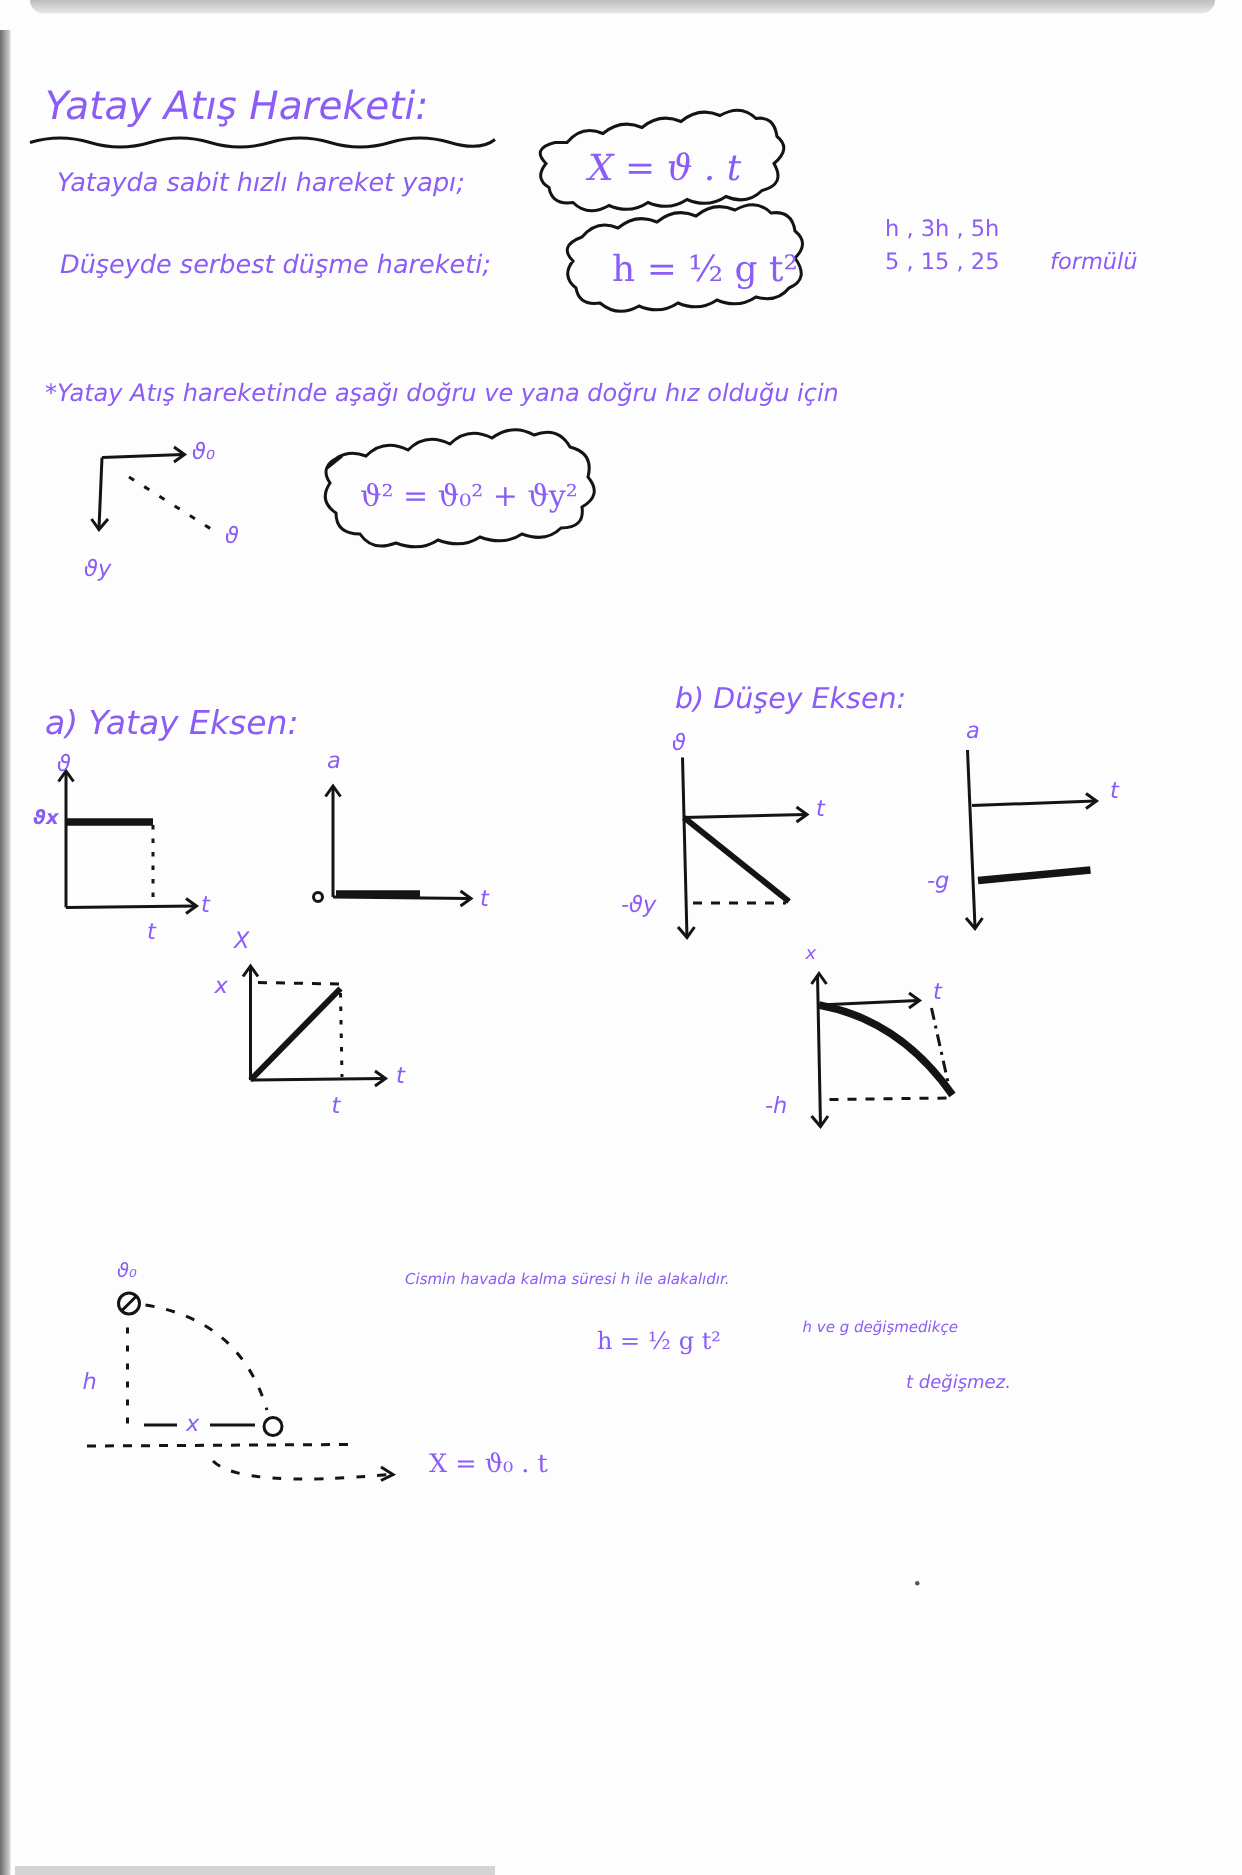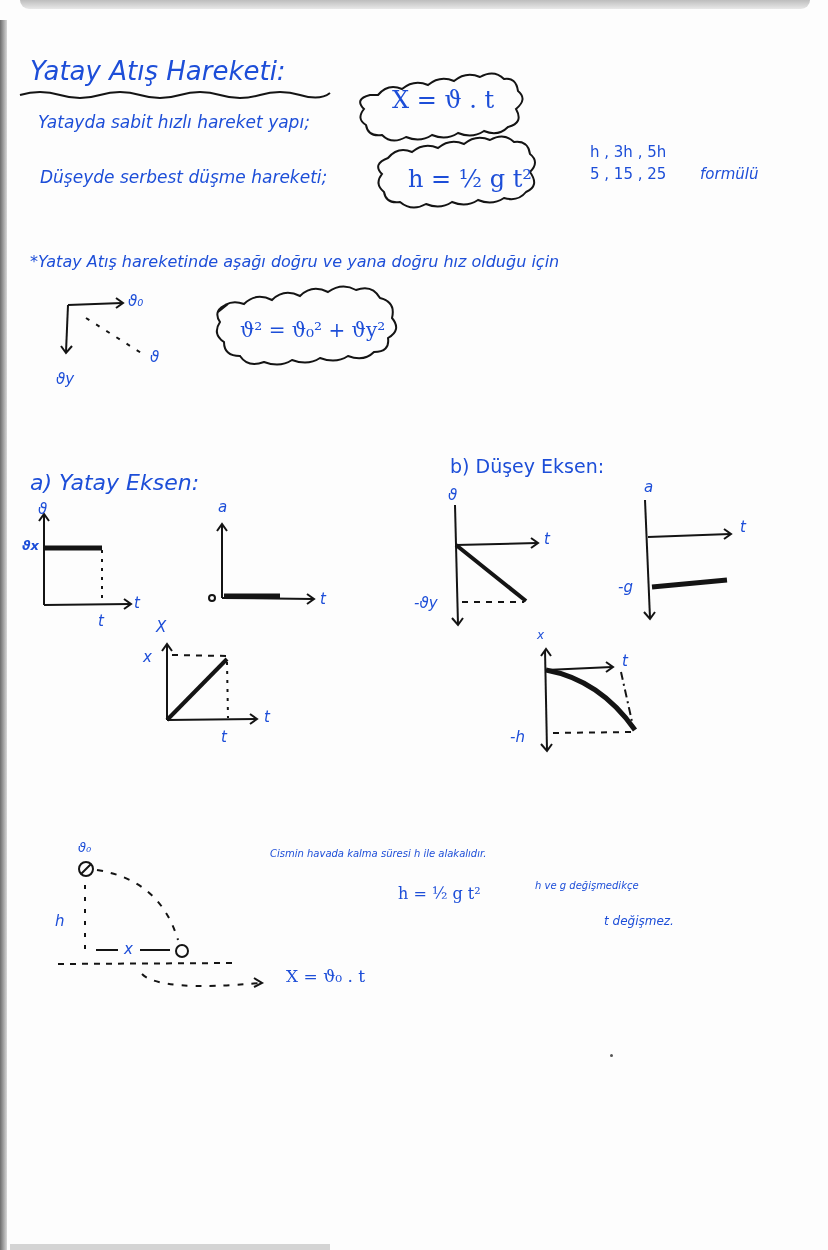--- a/index.html
+++ b/index.html
@@ -6,21 +6,21 @@
   body {
     width:828px; height:1250px; position:relative; overflow:hidden;
     background:#fdfdfd;
     font-family:"DejaVu Sans", sans-serif; color:#141414;
   }
   .topedge { position:absolute; left:20px; top:0; width:790px; height:9px;
     background:linear-gradient(#bdbdbd,#e8e8e8); border-radius:0 0 40px 40px; }
   .leftedge { position:absolute; left:0; top:20px; width:7px; height:1230px;
     background:linear-gradient(90deg,#6d6d6d,#d8d8d8); }
   .bottomedge { position:absolute; left:10px; top:1244px; width:320px; height:6px; background:#d4d4d4; }
-  .t { position:absolute; white-space:nowrap; font-family:"DejaVu Sans", sans-serif; color:#1d4ed8; }
+  .t { position:absolute; white-space:nowrap; font-family:"DejaVu Sans", sans-serif; color:#8b5cf6; }
   .title { font-size:26px; font-style:italic; }
   .line { font-size:17px; font-style:italic; }
   .f { font-family:"DejaVu Serif", serif; font-size:24px; }
   .sm { font-size:15px; }
   .lbl { font-size:15px; font-style:italic; }
   svg.abs { position:absolute; left:0; top:0; overflow:visible; }
 </style>
 </head>
 <body>
 
@@ -34,21 +34,21 @@
 </svg>
 
 <div class="t line" style="left:38px;top:112px;">Yatayda sabit hızlı hareket yapı;</div>
 <div class="t line" style="left:40px;top:167px;">Düşeyde serbest düşme hareketi;</div>
 
 <svg class="abs" width="828" height="1250">
   <path d="M378 95 q10 -12 24 -6 q12 -10 26 -4 q12 -10 26 -4 q12 -10 26 -4 q14 -8 24 2 q12 -2 14 12 q10 8 -2 18 q8 14 -8 18 q-10 10 -24 4 q-12 8 -26 2 q-12 8 -26 2 q-12 8 -26 2 q-14 8 -24 -2 q-14 2 -16 -10 q-10 -6 -2 -16 q-10 -10 6 -14 z" fill="none" stroke="#141414" stroke-width="2"></path>
   <path d="M388 158 q10 -12 24 -6 q12 -10 26 -4 q12 -10 26 -4 q12 -10 26 -4 q14 -8 24 2 q14 -2 16 12 q10 8 0 18 q10 14 -4 20 q-8 10 -22 6 q-12 8 -26 2 q-12 8 -26 2 q-12 8 -26 2 q-14 8 -26 -2 q-14 2 -16 -10 q-10 -8 -2 -18 q-10 -10 6 -16 z" fill="none" stroke="#141414" stroke-width="2"></path>
   <path d="M218 312 q10 -14 26 -8 q12 -12 28 -4 q12 -12 28 -4 q12 -12 28 -4 q14 -10 28 -2 q16 -6 24 8 q16 4 12 20 q10 12 -4 20 q2 14 -14 14 q-10 10 -26 4 q-12 8 -28 2 q-12 8 -28 2 q-12 8 -28 2 q-16 6 -24 -6 q-16 0 -16 -14 q-12 -8 -4 -20 q-8 -12 8 -18 z" fill="none" stroke="#141414" stroke-width="2"></path>
 </svg>
-<div class="t f" style="left:392px;top:86px;">X = ϑ . t</div>
+<div class="t f" style="left:392px;top:98px;font-style:italic;">X = ϑ . t</div>
 <div class="t f" style="left:408px;top:165px;">h = ½ g t²</div>
 <div class="t f" style="left:240px;top:318px;font-size:20px;">ϑ² = ϑ₀² + ϑy²</div>
 
 <div class="t sm" style="left:590px;top:143px;">h , 3h , 5h</div>
 <div class="t sm" style="left:590px;top:165px;">5 , 15 , 25</div>
 <div class="t sm" style="left:700px;top:165px;font-style:italic;">formülü</div>
 
 <div class="t line" style="left:30px;top:252px;font-size:16px;">*Yatay Atış hareketinde aşağı doğru ve yana doğru hız olduğu için</div>
 
 <svg class="abs" width="828" height="1250">
@@ -95,21 +95,21 @@
 <div class="t lbl" style="left:22px;top:538px;font-size:13px;font-weight:bold;">ϑx</div>
 <div class="t lbl" style="left:134px;top:594px;">t</div>
 <div class="t lbl" style="left:98px;top:612px;">t</div>
 <div class="t lbl" style="left:218px;top:498px;">a</div>
 <div class="t lbl" style="left:320px;top:590px;">t</div>
 <div class="t lbl" style="left:156px;top:618px;">X</div>
 <div class="t lbl" style="left:143px;top:648px;">x</div>
 <div class="t lbl" style="left:264px;top:708px;">t</div>
 <div class="t lbl" style="left:221px;top:728px;">t</div>
 
-<div class="t" style="left:450px;top:455px;font-size:19px;">b) Düşey Eksen:</div>
+<div class="t" style="left:450px;top:455px;font-size:19px;font-style:italic;">b) Düşey Eksen:</div>
 <svg class="abs" width="828" height="1250">
   <g stroke="#141414" stroke-width="2" fill="none">
 
     <line x1="455" y1="505" x2="458" y2="625"></line>
       <path d="M452 618 l6 7 l5 -7"></path>
     <line x1="456" y1="545" x2="537" y2="543"></line>
       <path d="M531 538 l7 5 l-7 5"></path>
     <line x1="456" y1="545" x2="526" y2="601" stroke-width="4"></line>
     <line x1="462" y1="602" x2="524" y2="602" stroke-dasharray="6 6"></line>
 

